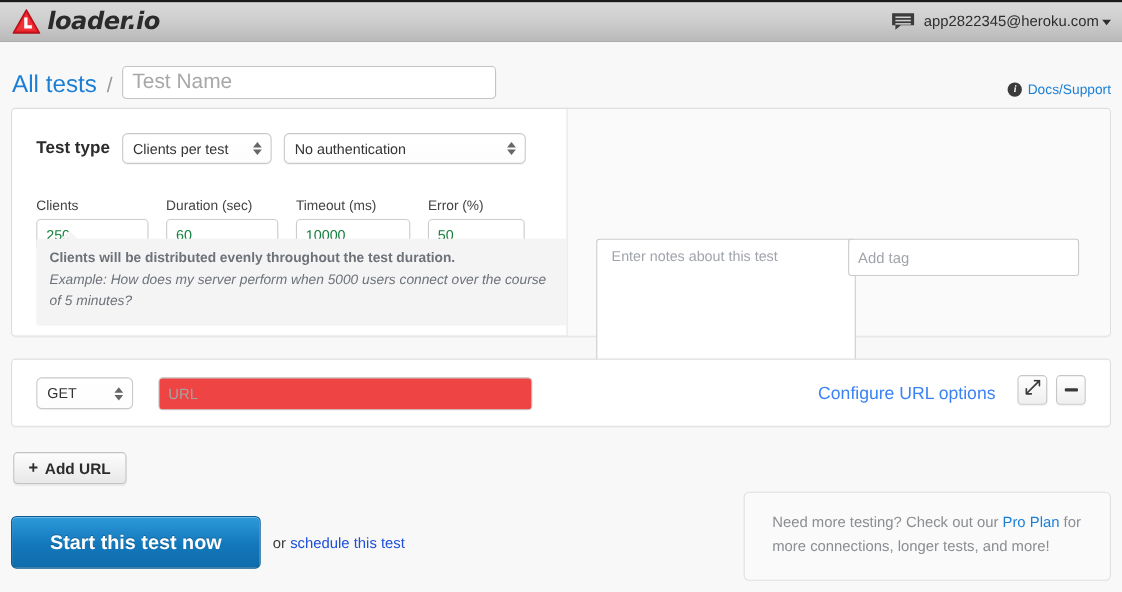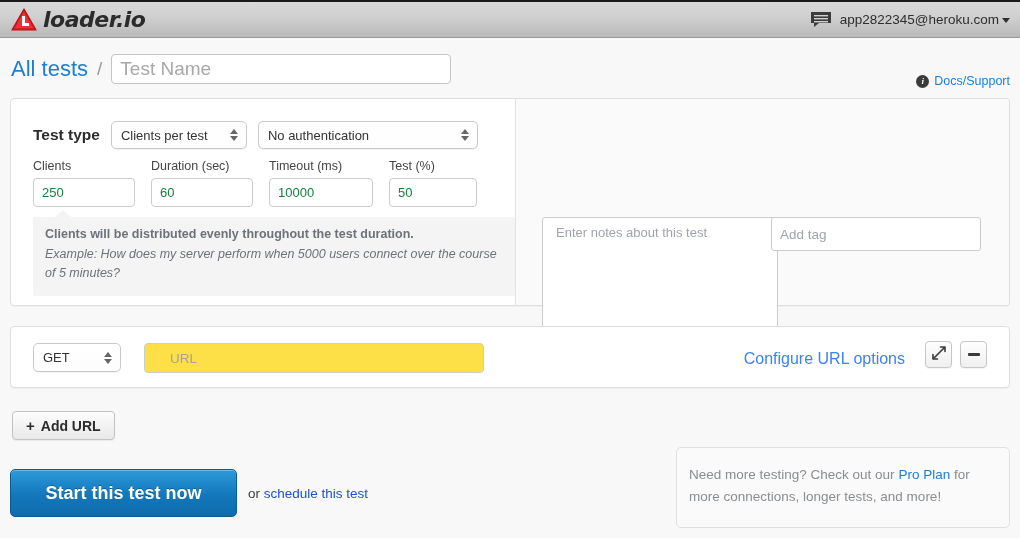--- a/index.html
+++ b/index.html
@@ -44,21 +44,21 @@
     border-left: 4px solid transparent;
     border-right: 4px solid transparent;
     border-top: 5px solid #2e2e2e;
     vertical-align: middle;
   }
 
   
   .crumbrow {
     position: absolute; top: 48px; left: 0;
     width: 1020px; height: 42px;
-    display: flex; align-items: center;
+    display: flex; align-items: flex-end;
   }
   .all-tests {
     margin-left: 11px;
     font-size: 22px; color: #1c7fd6;
     cursor: pointer;
   }
   .slash { margin: 0 9px; font-size: 19px; color: #9a9a9a; }
   .testname-input {
     width: 340px; height: 30px;
     border: 1px solid #c4c4c4; border-radius: 4px;
@@ -139,21 +139,21 @@
   .sel .stepper .dn { bottom: 1px; border-top: 5px solid #666; }
 
   #sel-testtype { width: 136px; }
   #sel-auth     { width: 220px; }
 
   
   .fieldgrid {
     position: absolute; left: 22px; top: 60px;
     display: flex; gap: 16px;
   }
-  .field { display: flex; flex-direction: column; }
+  .field { display: flex; flex-direction: column; margin-top: 21px; }
   .field label {
     font-size: 12.5px; color: #444; margin-bottom: 5px;
   }
   .field input {
     height: 29px; border: 1px solid #ccc; border-radius: 4px;
     background: #fff; padding: 0 8px;
     font-size: 13px; color: #15803d;
     font-family: "Liberation Sans", sans-serif;
     outline: none;
   }
@@ -225,21 +225,21 @@
 
   
   .method-sel {
     position: absolute; left: 22px; top: 16px;
     width: 88px; height: 29px;
   }
   .url-input {
     position: absolute; left: 133px; top: 16px;
     width: 340px; height: 30px;
     border: 1px solid #ccc; border-radius: 4px;
-    background: #fde047; padding: 0 25px;
+    background: #ef4444; padding: 0 8px;
     font-size: 13.5px; color: #333;
     font-family: "Liberation Sans", sans-serif;
     outline: none;
   }
   .url-input::placeholder { color: #a3a3a3; }
 
   .cfg-link {
     position: absolute; right: 104px; top: 23px;
     font-size: 16px; color: #3b82f6; cursor: pointer;
   }
@@ -286,21 +286,21 @@
     font-size: 13.5px; color: #3b3b3b;
   }
   .sched-link { color: #1d4ed8; cursor: pointer; }
 
   
   .promo {
     position: absolute; left: 676px; top: 447px;
     width: 334px; height: 81px;
     border: 1px solid #e0e0e0; border-radius: 5px;
     background: #fafafa;
-    padding: 16px 12px;
+    padding: 16px 25px;
   }
   .promo-text {
     font-size: 13.5px; color: #8a8d91; line-height: 1.65;
   }
   .pro-link { color: #1c7fd6; cursor: pointer; }
 </style>
 </head>
 <body>
 
 <div class="topbar">
@@ -369,21 +369,21 @@
     </div>
     <div class="field" id="f-duration">
       <label>Duration (sec)</label>
       <input type="text" value="60" style="">
     </div>
     <div class="field" id="f-timeout">
       <label>Timeout (ms)</label>
       <input type="text" value="10000" style="">
     </div>
     <div class="field" id="f-error">
-      <label>Test (%)</label>
+      <label>Error (%)</label>
       <input type="text" value="50" style="">
     </div>
   </div>
 
   <div class="helpbox">
     <div class="help-title">Clients will be distributed evenly throughout the test duration.</div>
     <div class="help-example">Example: How does my server perform when 5000 users connect over the course of 5 minutes?</div>
   </div>
 
   <textarea class="notes-area" placeholder="Enter notes about this test" style=""></textarea>

